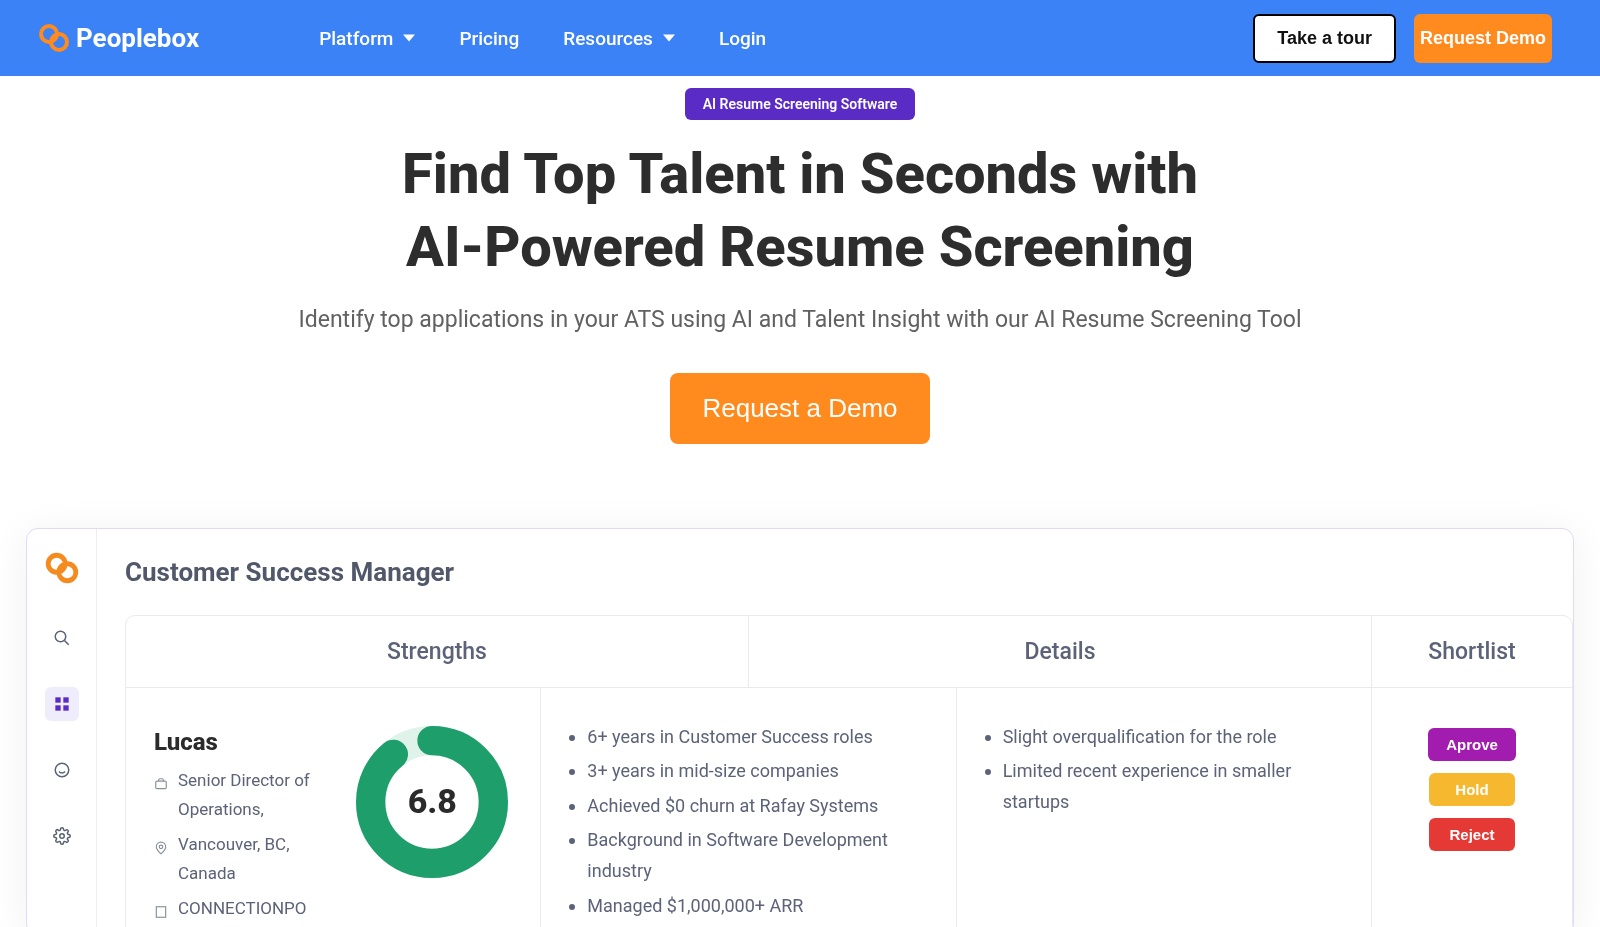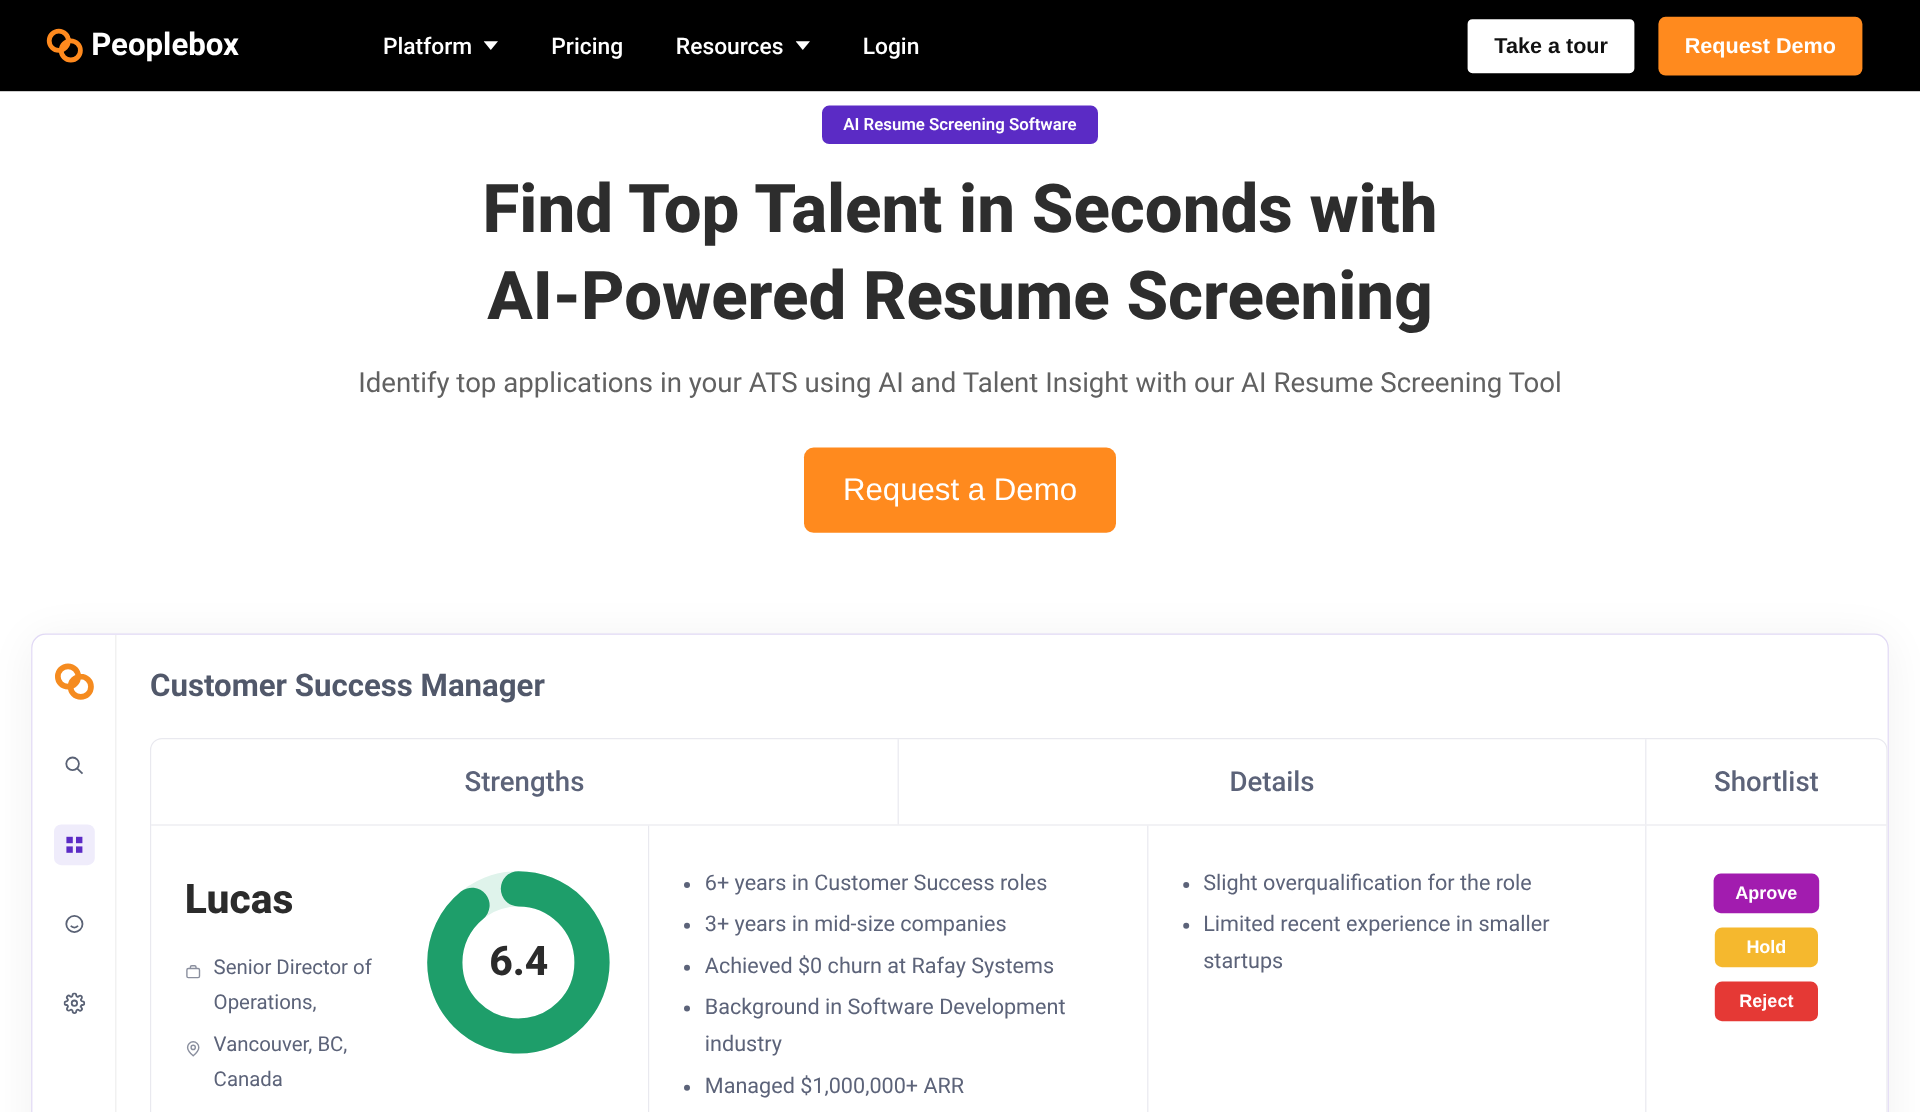--- a/index.html
+++ b/index.html
@@ -1,33 +1,33 @@
 <!DOCTYPE html>
 <html><head>
 <meta charset="utf-8">
 <style>
   * { margin: 0; padding: 0; box-sizing: border-box; }
   body { font-family: -apple-system, BlinkMacSystemFont, "Segoe UI", Roboto, Helvetica, Arial, sans-serif; background: #fff; color: #222; }
 
   
   .nav {
-    background: #000000;
+    background: #3b82f6;
     height: 76px;
     display: flex;
     align-items: center;
     padding: 0 48px 0 38px;
   }
   .logo { display: flex; align-items: center; gap: 6px; color: #fff; font-size: 26px; font-weight: 700; }
   .logo-icon svg { display: block; }
   .nav-menu { display: flex; gap: 44px; margin-left: 120px; }
   .nav-item { display: flex; align-items: center; gap: 10px; color: #fff; font-size: 19px; font-weight: 500; cursor: pointer; }
   .nav-item svg { fill: #fff; }
   .nav-actions { margin-left: auto; display: flex; gap: 18px; }
   .btn-tour { background: #fff; border: 2px solid #000; color: #111; padding: 12px 22px; font-size: 18px; font-weight: 700; border-radius: 6px; cursor: pointer; }
-  .btn-demo-nav { background: #FF8A1E; color: #fff; border: none; padding: 12px 22px; font-size: 18px; font-weight: 700; border-radius: 6px; cursor: pointer; }
+  .btn-demo-nav { background: #FF8A1E; color: #fff; border: none; padding: 12px 6px; font-size: 18px; font-weight: 700; border-radius: 6px; cursor: pointer; }
 
   
   .hero { text-align: center; padding-top: 12px; }
   .badge {
     display: inline-block;
     background: #5B2BC5;
     color: #fff;
     padding: 8px 18px;
     font-size: 14px;
     font-weight: 600;
@@ -93,21 +93,21 @@
   .th { flex: 1; text-align: center; padding: 22px 10px; font-size: 23px; color: #5C6379; font-weight: 500; border-right: 1px solid #E9E9EF; }
   .th:last-child { border-right: none; }
   .th.shortlist { flex: 0 0 200px; }
 
   .tbody { display: flex; }
   .td { flex: 1; padding: 34px 28px 0; border-right: 1px solid #E9E9EF; color: #5C6379; font-size: 18px; line-height: 1.7; }
   .td:last-child { border-right: none; }
   .td.shortlist { flex: 0 0 200px; display: flex; flex-direction: column; align-items: center; gap: 12px; padding-top: 40px; }
 
   .details-wrap { display: flex; gap: 28px; align-items: flex-start; }
-  .candidate-name { font-size: 34px; font-weight: 800; color: #2B2B2B; margin-bottom: 14px; }
+  .candidate-name { font-size: 24px; font-weight: 800; color: #2B2B2B; margin-bottom: 4px; }
   .meta { display: flex; gap: 8px; margin-bottom: 6px; font-size: 17px; color: #5C6379; }
   .meta-icon { width: 16px; flex: 0 0 16px; margin-top: 5px; color: #8A8F9E; }
 
   .donut-wrap { position: relative; width: 160px; height: 160px; flex: 0 0 160px; }
   .donut { transform: rotate(-90deg); }
   .donut-bg { fill: none; stroke: #DFF3EB; stroke-width: 22; }
   .donut-fg { fill: none; stroke: #1E9E6A; stroke-width: 22; stroke-linecap: round; }
   .donut-label { position: absolute; top: 50%; left: 50%; transform: translate(-50%,-50%); font-size: 34px; font-weight: 800; color: #2B2B2B; }
 
   ul.bullets { list-style: disc; padding-left: 18px; }
@@ -244,21 +244,21 @@
                     </svg>
                 </span>
                 <span>CONNECTIONPO</span>
               </div>
             </div>
             <div class="donut-wrap">
               <svg class="donut" width="160" height="160" viewBox="0 0 120 120">
                 <circle class="donut-bg" cx="60" cy="60" r="46"></circle>
                 <circle class="donut-fg" cx="60" cy="60" r="46" id="donut-fg" stroke-dasharray="289.02652413026095" stroke-dashoffset="31.7929176543287"></circle>
               </svg>
-              <div class="donut-label">6.4</div>
+              <div class="donut-label">6.8</div>
             </div>
           </div>
         </div>
 
         <div class="td">
           <ul class="bullets" id="strengths-list">
               <li>6+ years in Customer Success roles</li>
               <li>3+ years in mid-size companies</li>
               <li>Achieved $0 churn at Rafay Systems</li>
               <li>Background in Software Development industry</li>

